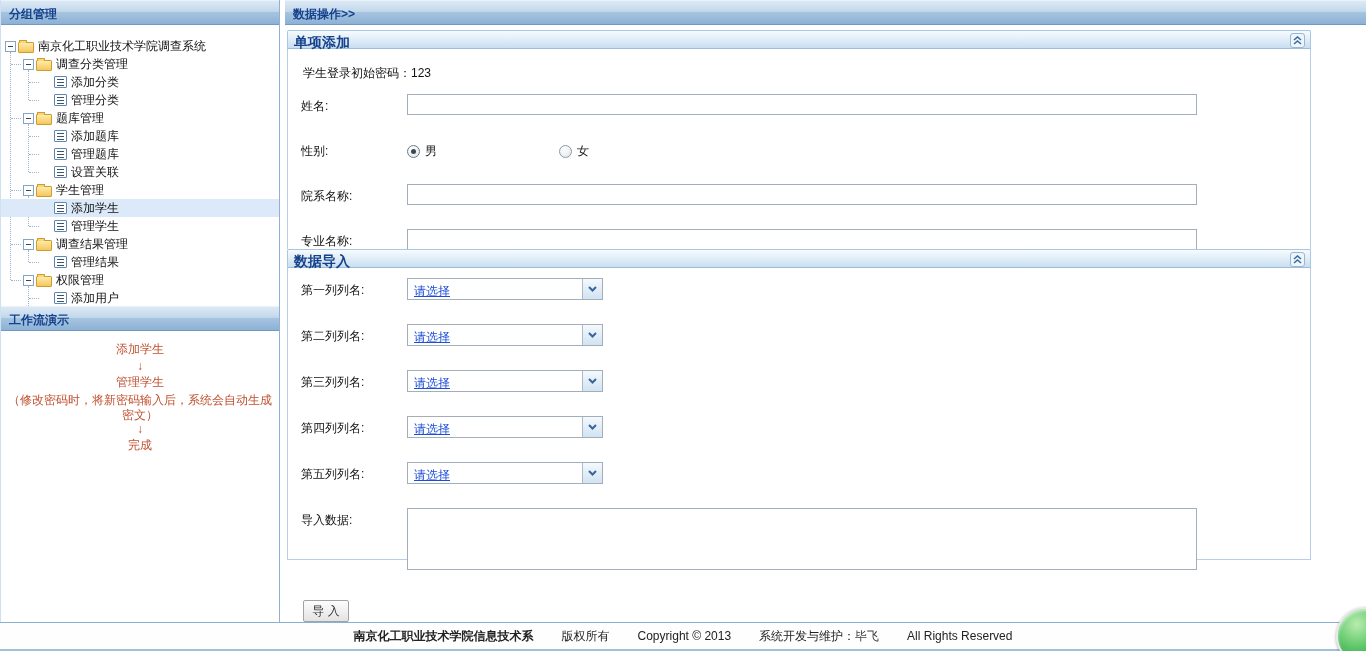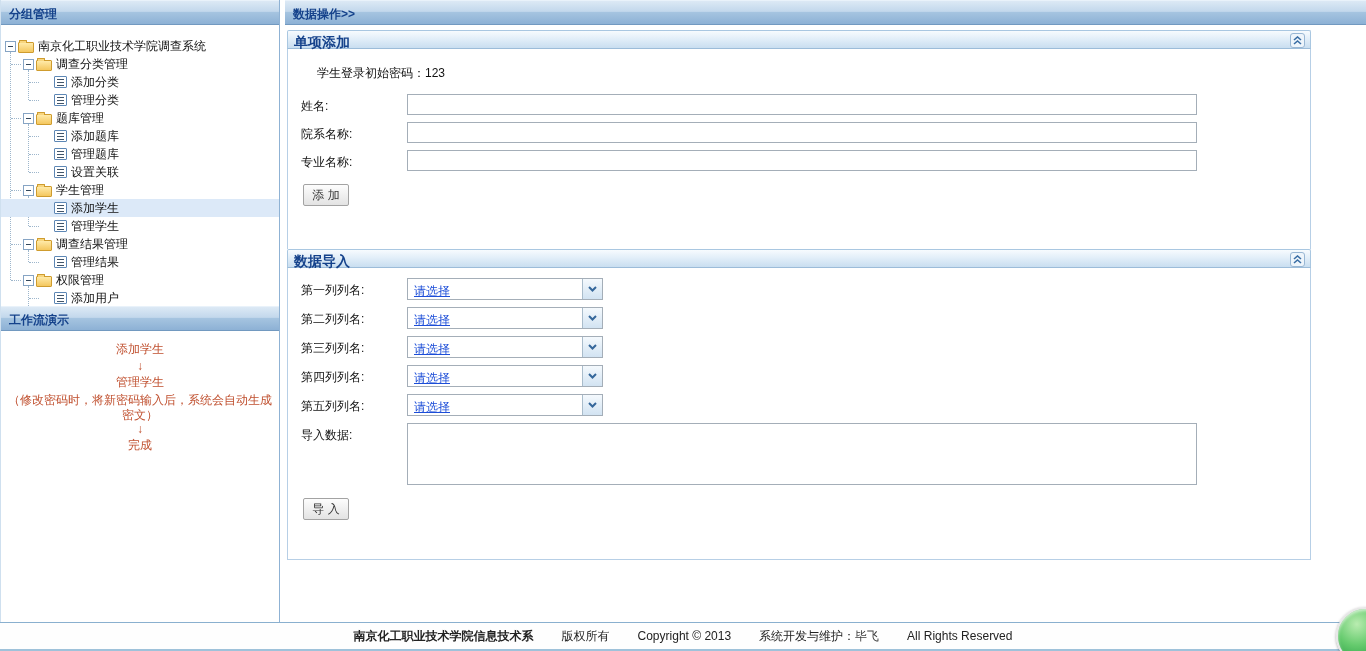--- a/index.html
+++ b/index.html
@@ -74,22 +74,22 @@
   }
   .panel-body {
     background:#fff; border:1px solid #b7cfe6; border-top:none;
   }
   .tool-btn {
     position:absolute; right:5px; top:2px; width:15px; height:15px;
     border:1px solid #99b7d4; border-radius:3px; background:#eef5fb;
     display:flex; align-items:center; justify-content:center; cursor:pointer; padding:0;
   }
   .form-area { padding:14px 12px 0 13px; }
-  .note-line { margin:2px 0 12px 16px; color:#111; }
-  .frow { display:flex; margin-bottom:7px; }
+  .note-line { margin:2px 0 12px 2px; color:#111; }
+  .frow { display:flex; margin-bottom:24px; }
   .frow .flabel { width:106px; padding-top:4px; color:#111; }
   .txt-input {
     width:790px; height:21px; border:1px solid #a4aeb8; background:#fff;
     font-family:inherit; font-size:12px; padding:0 4px;
   }
   .radio-group { display:flex; align-items:center; padding-top:3px; }
   .radio-item { display:flex; align-items:center; cursor:pointer; }
   .radio-item + .radio-item { margin-left:122px; }
   .radio {
     position:relative; width:13px; height:13px; border-radius:50%;
@@ -269,20 +269,33 @@
     </button>
   </div>
   <div class="panel-body" style="height:210px;">
     <div class="form-area">
       <div class="note-line">学生登录初始密码：123</div>
       <div class="frow">
         <div class="flabel">姓名:</div>
         <input class="txt-input" type="text" value="" style="">
       </div>
       <div class="frow">
+        <div class="flabel">性别:</div>
+        <div class="radio-group">
+          <span class="radio-item">
+            <span class="radio checked" id="radio-male"></span>
+            <span>男</span>
+          </span>
+          <span class="radio-item">
+            <span class="radio" id="radio-female"></span>
+            <span>女</span>
+          </span>
+        </div>
+      </div>
+      <div class="frow">
         <div class="flabel">院系名称:</div>
         <input class="txt-input" type="text" value="" style="">
       </div>
       <div class="frow">
         <div class="flabel">专业名称:</div>
         <input class="txt-input" type="text" value="" style="">
       </div>
       <button class="gray-btn">添 加</button>
     </div>
   </div>

